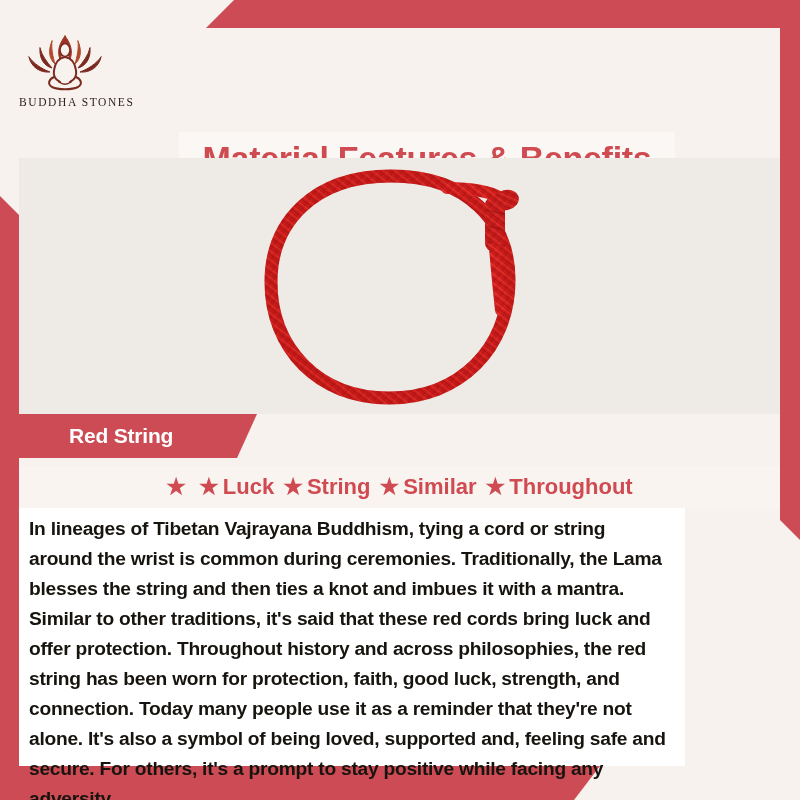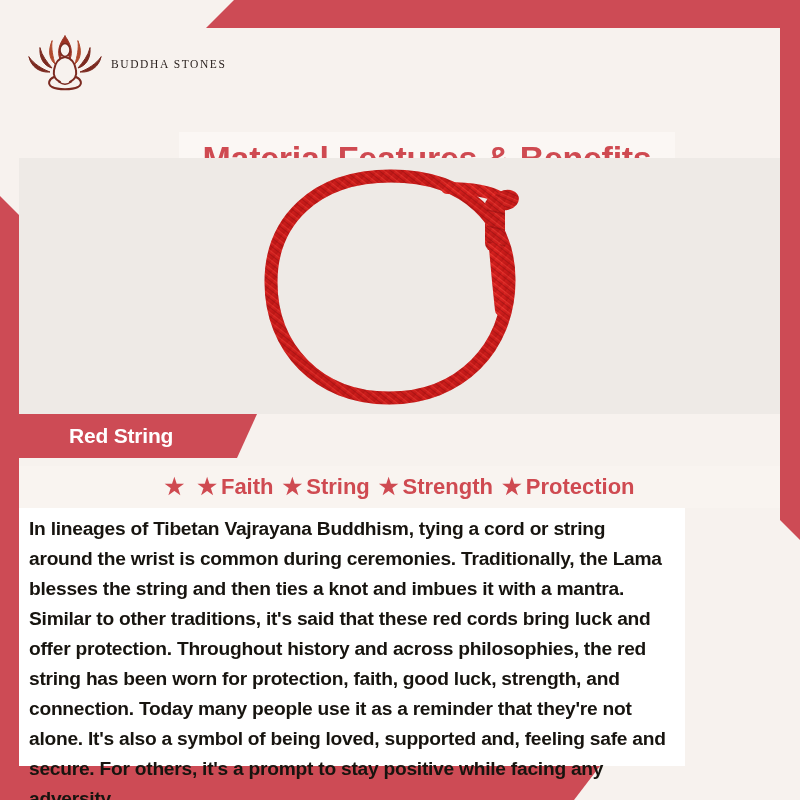--- a/index.html
+++ b/index.html
@@ -40,21 +40,21 @@
   }
 
   
   #hero {
     position: absolute; left: 19px; top: 28px;
     width: 761px; height: 130px;
     background: #f7f2ee;
   }
   #logo-wrap {
     position: absolute; left: 0; top: 4px; width: 100%;
-    display: flex; align-items: center;
+    display: flex; flex-direction: column; 
   }
   #logo-mark { width: 92px; height: 62px; display: block; }
   #logo-text {
     margin-top: 2px;
     font-family: "Liberation Serif", serif;
     font-size: 11.5px; letter-spacing: 1.6px;
     color: #2c2320;
   }
 
   #title-box {
@@ -197,33 +197,33 @@
     <span id="ribbon-label">Red String</span>
   </div>
   <div id="ribbon-gap"></div>
 
   <div id="benefits">
     <span class="benefit">
       <span class="star">★</span>
     </span>
     <span class="benefit">
       <span class="star">★</span>
-      <span>Faith</span>
+      <span>Luck</span>
     </span>
     <span class="benefit">
       <span class="star">★</span>
       <span>String</span>
     </span>
     <span class="benefit">
       <span class="star">★</span>
-      <span>Strength</span>
-    </span>
-    <span class="benefit">
-      <span class="star">★</span>
-      <span>Protection</span>
+      <span>Similar</span>
+    </span>
+    <span class="benefit">
+      <span class="star">★</span>
+      <span>Throughout</span>
     </span>
   </div>
 
   <div id="body-card">
     <p id="body-text">In lineages of Tibetan Vajrayana Buddhism, tying a cord or string around the wrist is common during ceremonies. Traditionally, the Lama blesses the string and then ties a knot and imbues it with a mantra. Similar to other traditions, it's said that these red cords bring luck and offer protection. Throughout history and across philosophies, the red string has been worn for protection, faith, good luck, strength, and connection. Today many people use it as a reminder that they're not alone. It's also a symbol of being loved, supported and, feeling safe and secure. For others, it's a prompt to stay positive while facing any adversity.</p>
   </div>
 
 </div>
 
 </body></html>

